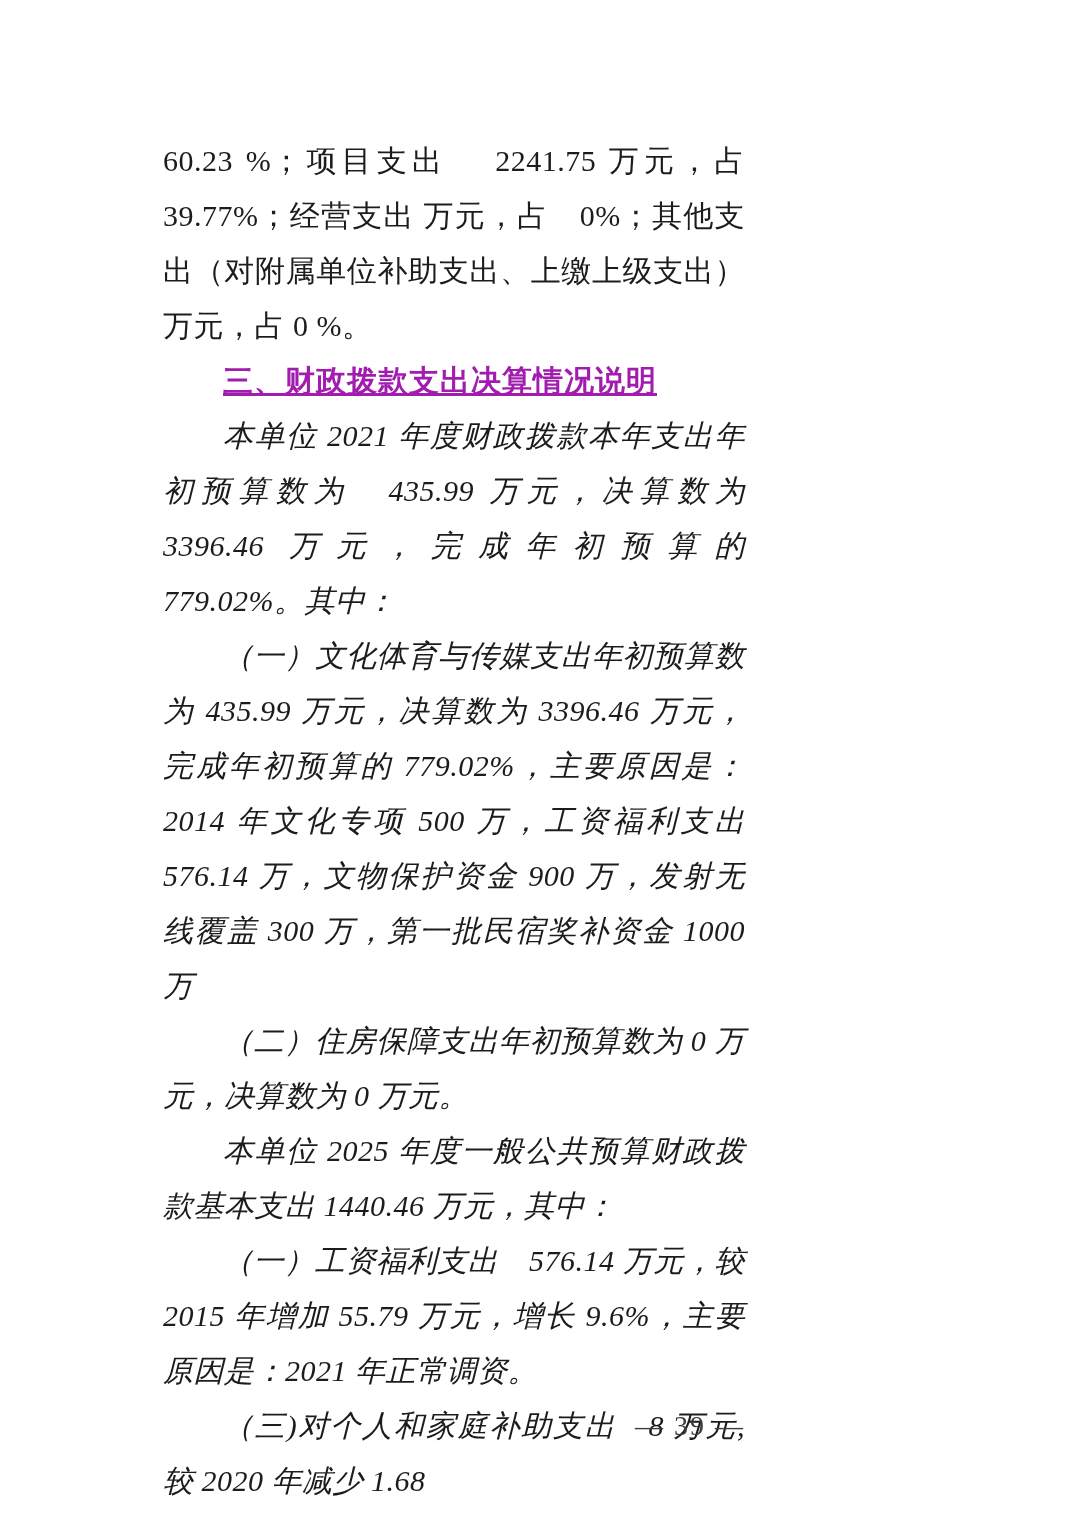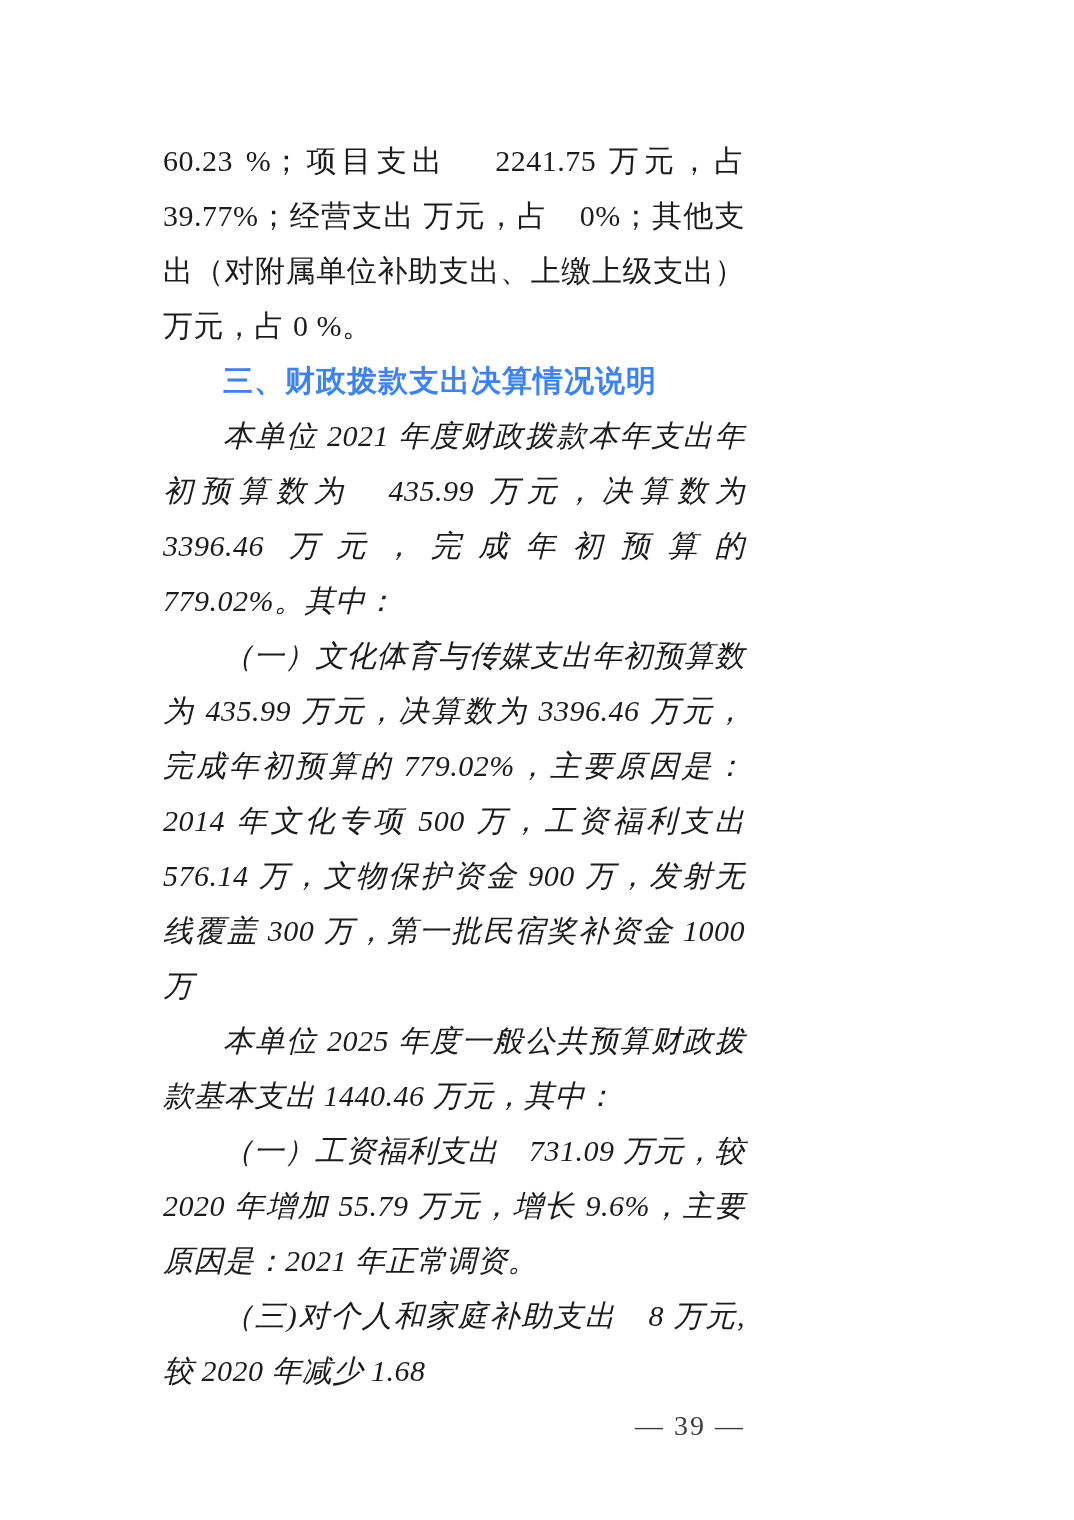--- a/index.html
+++ b/index.html
@@ -29,21 +29,22 @@
   }
   .doc-body p.indent {
     text-indent: 2em;
     font-style: italic;
   }
   .doc-body p.heading {
     font-family: "Liberation Sans", "DejaVu Sans", sans-serif;
     font-weight: bold;
     text-indent: 2em;
     letter-spacing: 1px;
-    color: #3b82f6;
+    color: #a21caf;
+    text-decoration: underline;
   }
   .footer {
     position: absolute;
     top: 1406px;
     right: 163px;
     font-family: "Liberation Serif", "DejaVu Serif", serif;
     font-size: 28px;
     line-height: 40px;
     color: #3c3c3c;
     letter-spacing: 2px;
@@ -51,19 +52,20 @@
 </style>
 </head>
 <body>
 
 <div class="page">
   <div class="doc-body">
     <p>60.23 %；项目支出　 2241.75 万元，占　 39.77%；经营支出 万元，占　0%；其他支出（对附属单位补助支出、上缴上级支出） 万元，占 0 %。</p>
     <p class="heading">三、财政拨款支出决算情况说明</p>
     <p class="indent">本单位 2021 年度财政拨款本年支出年初预算数为　435.99 万元，决算数为　3396.46 万元，完成年初预算的　779.02%。其中：</p>
     <p class="indent">（一）文化体育与传媒支出年初预算数为 435.99 万元，决算数为 3396.46 万元，完成年初预算的 779.02%，主要原因是：2014 年文化专项 500 万，工资福利支出 576.14 万，文物保护资金 900 万，发射无线覆盖 300 万，第一批民宿奖补资金 1000 万</p>
+    <p class="indent">（二）住房保障支出年初预算数为 0 万元，决算数为 0 万元。</p>
     <p class="indent">本单位 2025 年度一般公共预算财政拨款基本支出 1440.46 万元，其中：</p>
-    <p class="indent">（一）工资福利支出　731.09 万元，较 2020 年增加 55.79 万元，增长 9.6%，主要原因是：2021 年正常调资。</p>
+    <p class="indent">（一）工资福利支出　576.14 万元，较 2015 年增加 55.79 万元，增长 9.6%，主要原因是：2021 年正常调资。</p>
     <p class="indent">（三)对个人和家庭补助支出　8 万元,较 2020 年减少 1.68</p>
   </div>
 
   <div class="footer">— 39 —</div>
 </div>
 
 </body></html>

